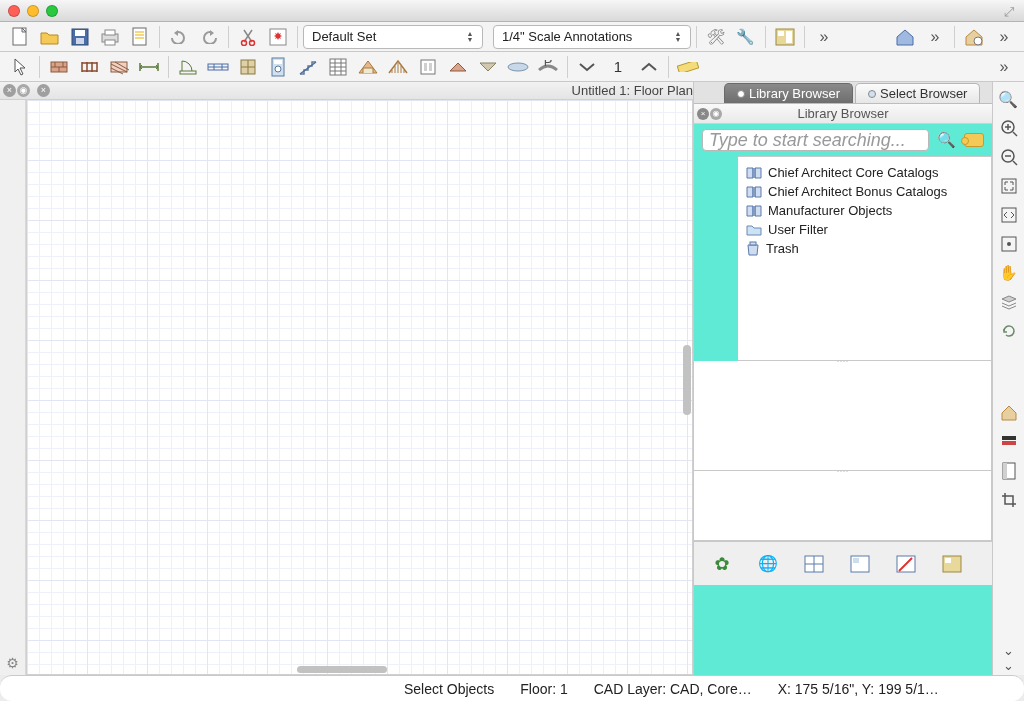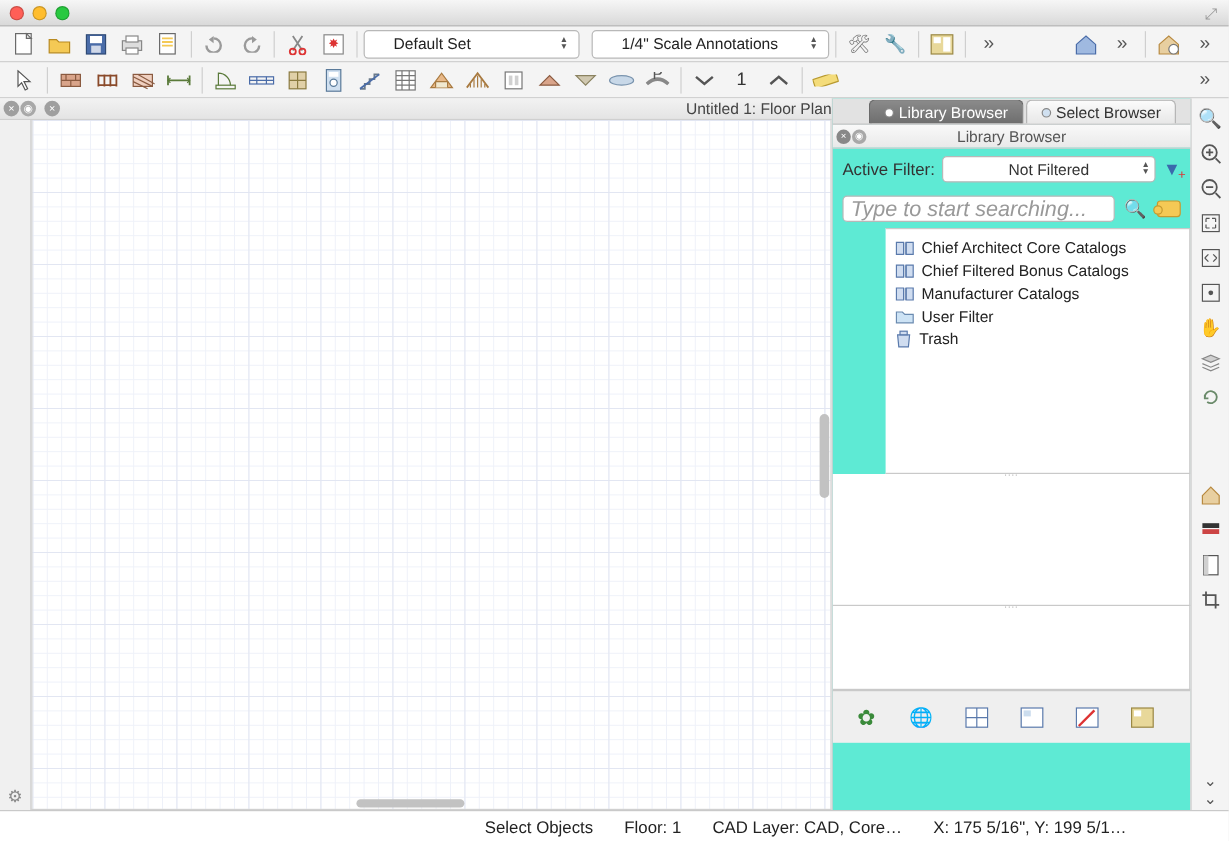--- a/index.html
+++ b/index.html
@@ -10,21 +10,21 @@
 .traffic { display:flex; gap:7px; margin-left:8px; }
 .traffic span { width:12px; height:12px; border-radius:50%; border:1px solid rgba(0,0,0,.2); }
 .traffic .r{background:#ff5f57;} .traffic .y{background:#ffbd2e;} .traffic .g{background:#28c940;}
 .titlebar .title{ position:absolute; left:0; right:0; text-align:center; font-size:13px; color:#6b6b6b; pointer-events:none;}
 .titlebar .winmax{position:absolute; right:6px; top:4px; width:14px; height:14px; color:#999;}
 
 
 .toolbar { height: 30px; background: #f4f4f4; border-bottom: 1px solid #c9c9c9; display:flex; align-items:center; padding:0 6px; gap:2px;}
 .toolbar .btn, .right-toolbar .btn { width:28px; height:26px; display:flex; align-items:center; justify-content:center; border:1px solid transparent; border-radius:3px; cursor:default;}
 .sep{ width:1px; height:22px; background:#cfcfcf; margin:0 3px;}
-.combo { height:24px; border:1px solid #b8b8b8; border-radius:4px; background:#fff; display:flex; align-items:center; padding:0 22px 0 24px; position:relative; font-size:13px; color:#222; min-width:160px;}
+.combo { height:24px; border:1px solid #b8b8b8; border-radius:4px; background:#fff; display:flex; align-items:center; padding:0 22px 0 8px; position:relative; font-size:13px; color:#222; min-width:160px;}
 .combo .arrows{ position:absolute; right:4px; top:2px; bottom:2px; width:16px; display:flex; flex-direction:column; justify-content:center; align-items:center; font-size:7px; color:#555; line-height:6px;}
 
 
 .floor-num { width:30px; text-align:center; font-size:15px; color:#333;}
 
 
 .main { flex:1; display:flex; min-height:0; }
 .canvas-col { flex:1; display:flex; flex-direction:column; background:#eee; border-right:1px solid #c9c9c9; min-width:0;}
 .doc-header{ height:18px; background:linear-gradient(#f2f2f2,#e4e4e4); border-bottom:1px solid #cfcfcf; display:flex; align-items:center; font-size:12px; color:#444; position:relative;}
 .doc-header .ctl{ display:flex; gap:1px; margin-left:3px;}
@@ -77,21 +77,21 @@
 .preview2{ height:70px; background:#fff; border:1px solid #c9c9c9; border-left:none; border-top:none; position:relative;}
 .panel-bbar{ height:44px; border-top:1px solid #c9c9c9; display:flex; align-items:center; gap:18px; padding:0 14px; background:#efefef;}
 .panel-bbar .pbtn{ width:28px; height:28px; display:flex; align-items:center; justify-content:center;}
 
 
 .right-toolbar{ width:32px; background:#f4f4f4; border-left:1px solid #c9c9c9; display:flex; flex-direction:column; align-items:center; padding:4px 0; gap:3px;}
 .right-toolbar .spacer{flex:1;}
 .right-toolbar .chev{ color:#555; font-size:13px;}
 
 
-.status{ height:26px; border-top:1px solid #c9c9c9; background:#fff; display:flex; align-items:center; padding:0 8px; gap:26px; font-size:14px; color:#222;}
+.status{ height:26px; border-top:1px solid #c9c9c9; background:#fff; display:flex; align-items:center; padding:0 8px; gap:26px; font-size:14px; color:#222;border-radius:12px;}
 .status .spacer{width:370px;}
 
 .sm-txt{font-size:14px;}
 </style>
 </head>
 <body>
 
 <div class="titlebar">
   <div class="traffic">
     <span class="r"></span>
@@ -376,54 +376,46 @@
           <span>Select Browser</span>
         </div>
       </div>
       <div class="panel-sub">
         <div class="ctl">
           <span>×</span>
           <span style="background:#a8a8a8">◉</span>
         </div>
         <div class="t">Library Browser</div>
       </div>
-      <div class="filter-row">
-        <span class="lbl">Active Filter:</span>
-        <div class="filter-combo">
-          <span>Not Filtered</span>
-          <span class="arrows">▲<br>▼</span>
-        </div>
-        <span style="color:#3a6aac;font-size:15px;position:relative">▼<span style="color:#d33;font-size:11px;position:absolute;right:-4px;bottom:-2px">+</span></span>
-      </div>
       <div class="search-row">
         <input type="text" placeholder="Type to start searching..." style="">
         <span class="icon-mag" style="font-size:15px">🔍</span>
         <span class="cam"></span>
       </div>
       <div class="tree" id="tree">
           <div class="tree-item">
             <svg width="16" height="14">
               <path d="M1 2h6v10H1zM9 2h6v10H9z" fill="#d0ddf0" stroke="#5a7aac"></path>
               <path d="M7 2v10M9 2v10" stroke="#5a7aac"></path>
             </svg>
             <span>Chief Architect Core Catalogs</span>
           </div>
           <div class="tree-item">
             <svg width="16" height="14">
               <path d="M1 2h6v10H1zM9 2h6v10H9z" fill="#d0ddf0" stroke="#5a7aac"></path>
               <path d="M7 2v10M9 2v10" stroke="#5a7aac"></path>
             </svg>
-            <span>Chief Filtered Bonus Catalogs</span>
+            <span>Chief Architect Bonus Catalogs</span>
           </div>
           <div class="tree-item">
             <svg width="16" height="14">
               <path d="M1 2h6v10H1zM9 2h6v10H9z" fill="#d0ddf0" stroke="#5a7aac"></path>
               <path d="M7 2v10M9 2v10" stroke="#5a7aac"></path>
             </svg>
-            <span>Manufacturer Catalogs</span>
+            <span>Manufacturer Objects</span>
           </div>
           <div class="tree-item">
             <svg width="16" height="13">
               <path d="M1 3h5l2 2h7v7H1z" fill="#cde3f5" stroke="#6a8ab0"></path>
             </svg>
             <span>User Filter</span>
           </div>
           <div class="tree-item">
             <svg width="14" height="15">
               <path d="M2 4h10l-1 10H3z" fill="#d0ddf0" stroke="#5a7aac"></path>

